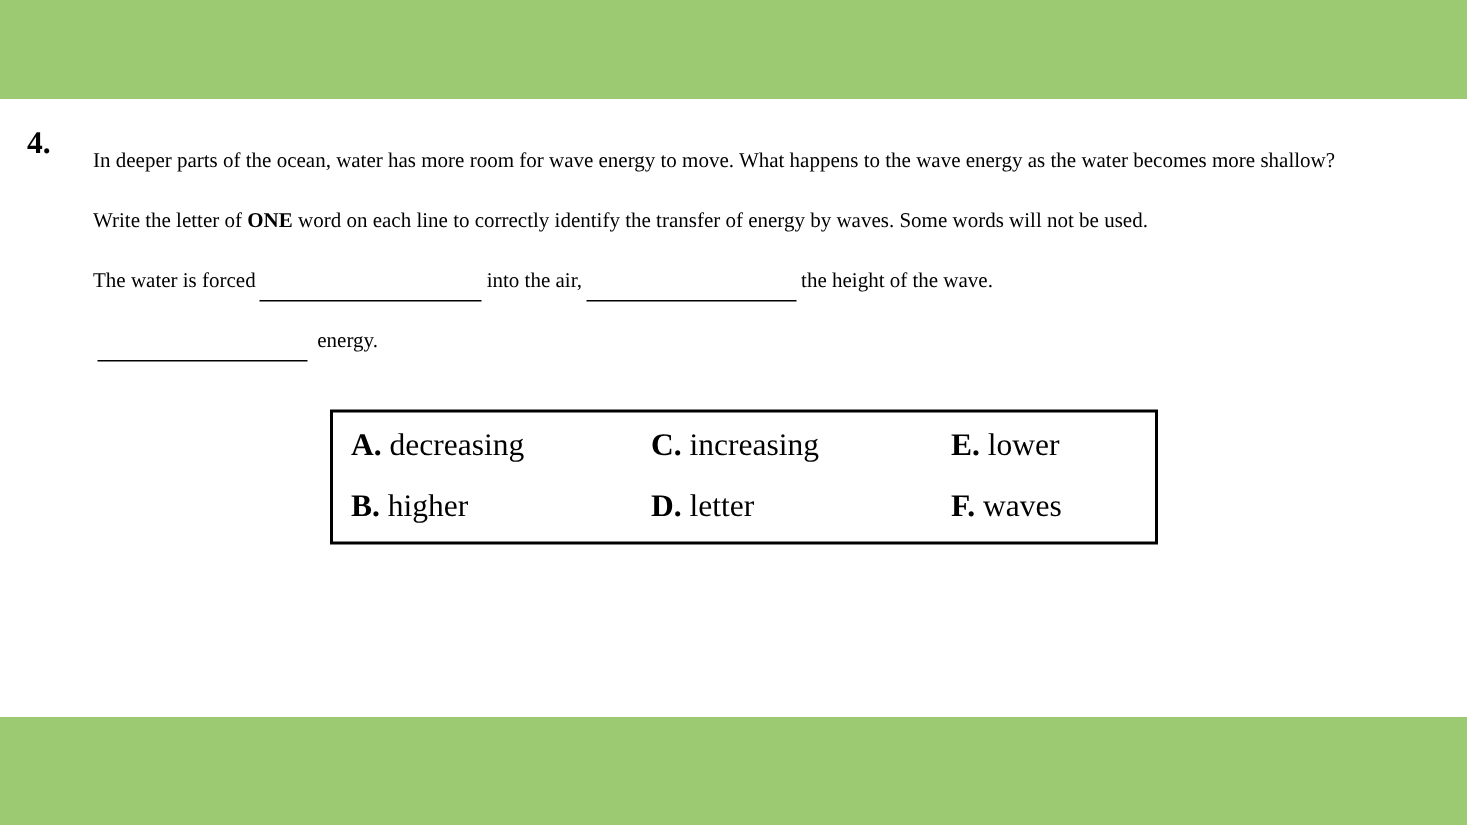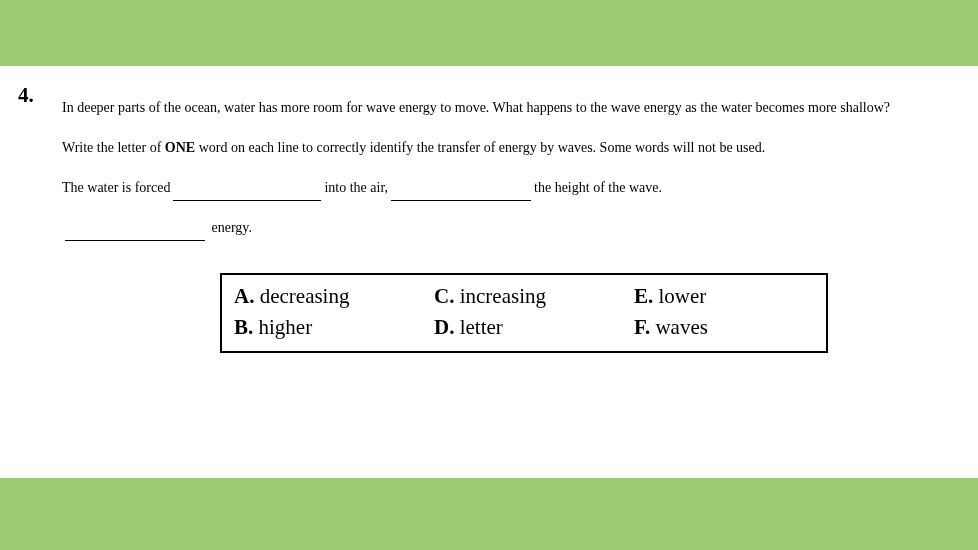--- a/index.html
+++ b/index.html
@@ -85,31 +85,31 @@
   }
   .blank-short {
     width: 140px;
   }
   b {
     font-weight: bold;
   }
   .optbox {
     margin-top: 20px;
     margin-left: 206px;
-    width: 608px;
+    width: 552px;
     border: 2px solid #000;
     box-sizing: border-box;
     padding: 8px 0 10px 0;
   }
   .optrow {
     display: flex;
     align-items: baseline;
   }
   .optrow + .optrow {
-    margin-top: 4px;
+    margin-top: 14px;
   }
   .optcell {
     font-size: 21px;
     line-height: 27px;
     box-sizing: border-box;
   }
   .optcell.c1 { flex: 0 0 212px; padding-left: 12px; }
   .optcell.c2 { flex: 0 0 200px; }
   .optcell.c3 { flex: 1 1 auto; }
   .optletter {

